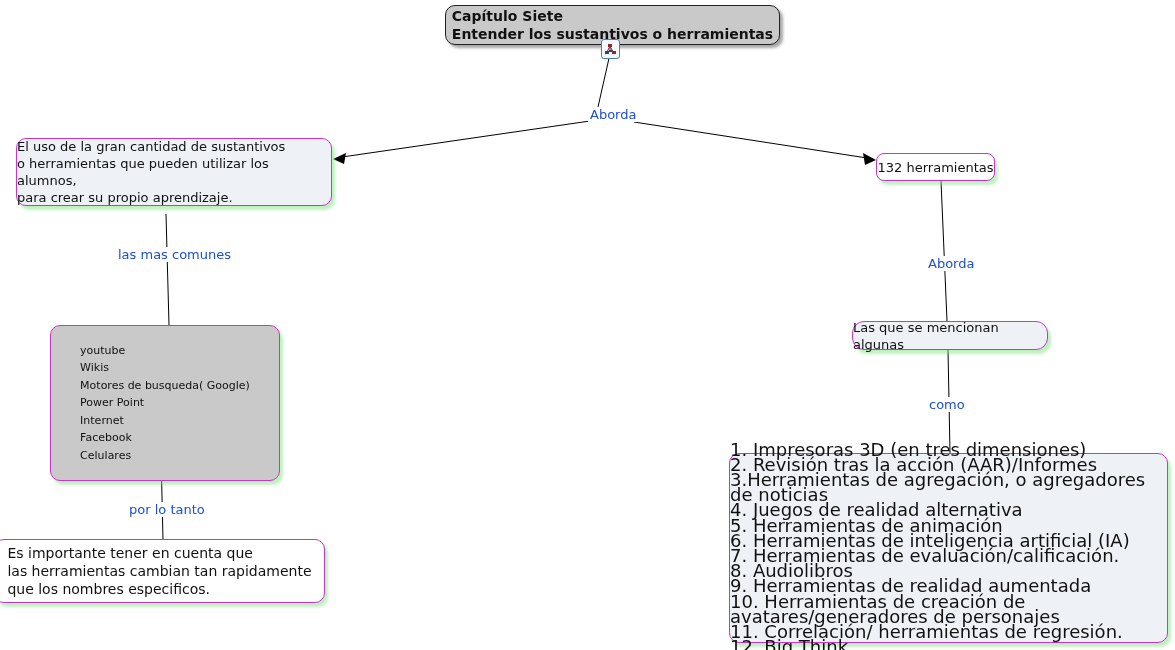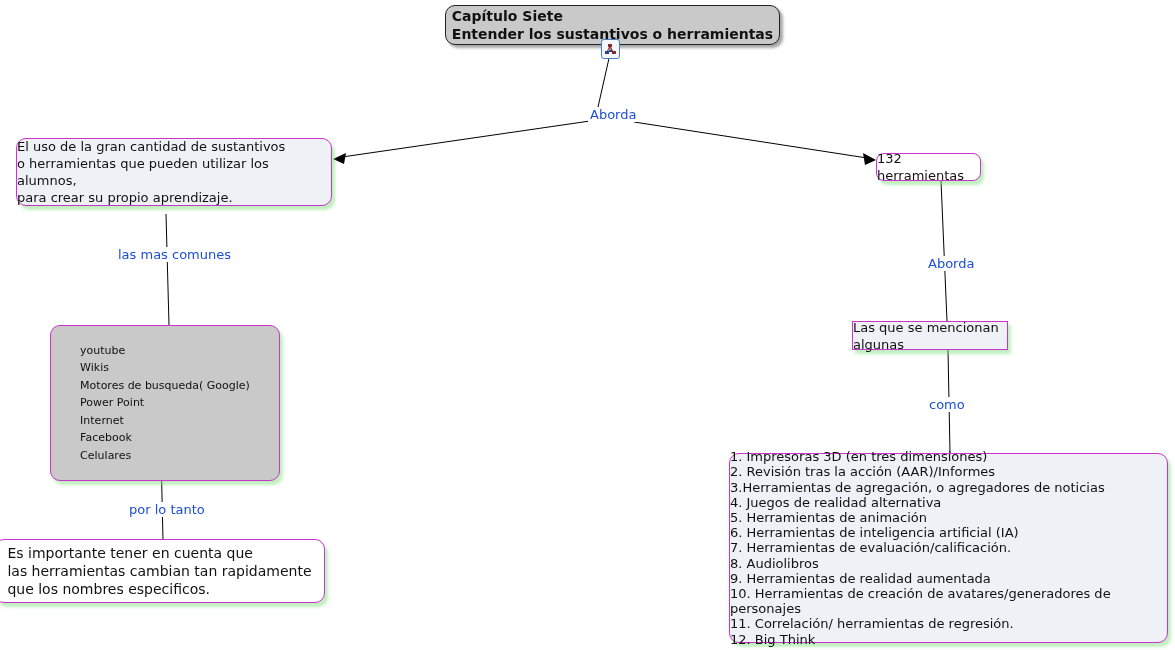--- a/index.html
+++ b/index.html
@@ -23,25 +23,25 @@
   }
   .node.gray{background:#c9c9c9;}
   .node.white{background:#ffffff;}
   .node.title{
     border-color:#222;background:#c9c9c9;font-weight:bold;
     font-size:14px;line-height:18px;
     box-shadow:3px 3px 3px rgba(0,0,0,0.35);
   }
   #node-chapter{left:445px;top:5px;width:335px;height:40px;}
   #node-uso{left:16px;top:138px;width:316px;height:68px;line-height:17px;}
-  #node-132{left:876px;top:153px;width:105px;height:28px;border-radius:8px;}
+  #node-132{left:876px;top:153px;width:119px;height:28px;border-radius:8px;}
   #node-comunes{left:50px;top:325px;width:230px;height:156px;font-size:11px;line-height:17.5px;}
   #node-importante{left:-6px;top:539px;width:331px;height:64px;font-size:14px;line-height:18px;}
-  #node-mencionan{left:852px;top:321px;width:156px;height:29px;border-radius:0;}
-  #node-lista{left:729px;top:453px;width:439px;height:190px;font-size:13px;line-height:15.2px;}
+  #node-mencionan{left:852px;top:321px;width:196px;height:29px;border-radius:12px;}
+  #node-lista{left:729px;top:453px;width:439px;height:190px;font-size:18px;line-height:15.2px;}
   .linklabel{
     position:absolute;z-index:2;background:#ffffff;padding:0 2px;
     font-size:13px;white-space:nowrap;color:#1d4ed8;
   }
   #label-aborda{left:588px;top:107px;}
   #label-comunes{left:116px;top:247px;}
   #label-porlotanto{left:127px;top:502px;}
   #label-entre{left:926px;top:256px;}
   #label-como{left:927px;top:397px;}
   #cmap-icon{

